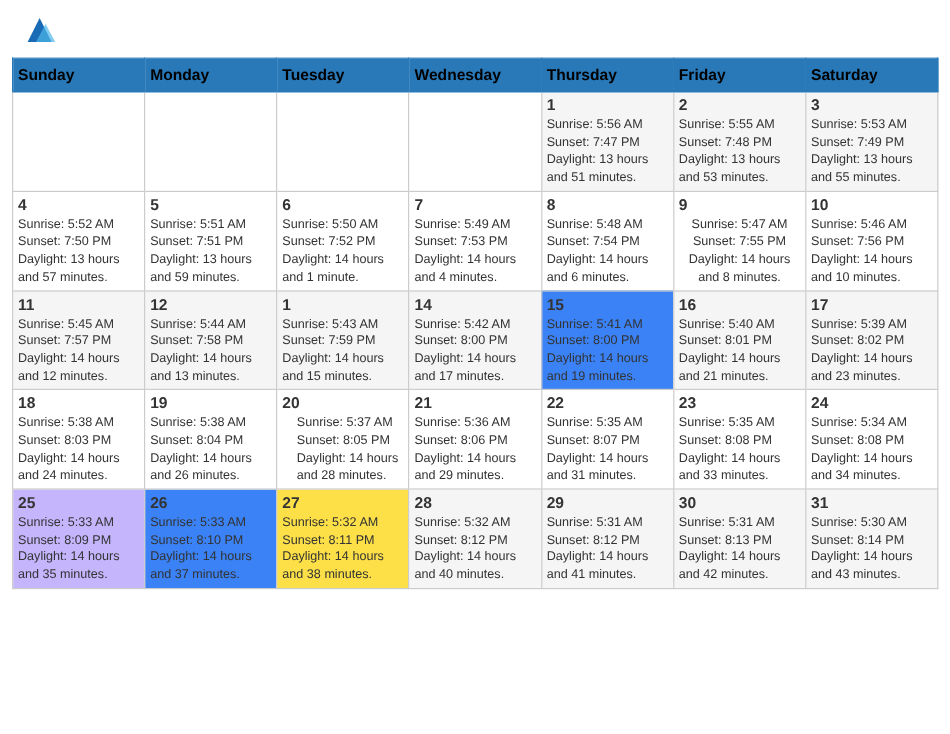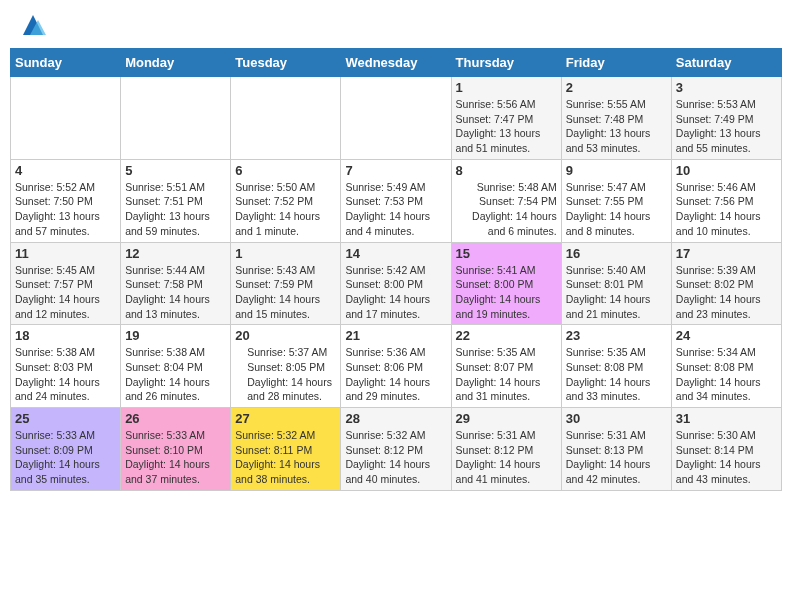--- a/index.html
+++ b/index.html
@@ -45,21 +45,21 @@
       font-size: 16px;
       color: #555;
     }
     table {
       width: 100%;
       border-collapse: collapse;
       font-size: 11px;
     }
     thead th {
       background: #2979b8;
-      color: #ffffff;
+      color: #000000;
       font-size: 13px;
       font-weight: bold;
       padding: 6px 4px;
       text-align: left;
       border: 1px solid #2979b8;
     }
     tbody td {
       border: 1px solid #ccc;
       vertical-align: top;
       padding: 3px 4px;
@@ -170,28 +170,28 @@
         </td>
         <td>
           <span class="day-number">7</span>
           <div class="day-info" style="white-space: pre-line;">Sunrise: 5:49 AM
 Sunset: 7:53 PM
 Daylight: 14 hours
 and 4 minutes.</div>
         </td>
         <td>
           <span class="day-number">8</span>
-          <div class="day-info" style="white-space: pre-line; text-align: right;">Sunrise: 5:48 AM
+          <div class="day-info" style="white-space: pre-line;">Sunrise: 5:48 AM
 Sunset: 7:54 PM
 Daylight: 14 hours
 and 6 minutes.</div>
         </td>
         <td>
           <span class="day-number">9</span>
-          <div class="day-info" style="white-space: pre-line;">Sunrise: 5:47 AM
+          <div class="day-info" style="white-space: pre-line; text-align: center;">Sunrise: 5:47 AM
 Sunset: 7:55 PM
 Daylight: 14 hours
 and 8 minutes.</div>
         </td>
         <td>
           <span class="day-number">10</span>
           <div class="day-info" style="white-space: pre-line;">Sunrise: 5:46 AM
 Sunset: 7:56 PM
 Daylight: 14 hours
 and 10 minutes.</div>
@@ -219,21 +219,21 @@
 Daylight: 14 hours
 and 15 minutes.</div>
         </td>
         <td style="background: rgb(245, 245, 245);">
           <span class="day-number">14</span>
           <div class="day-info" style="white-space: pre-line;">Sunrise: 5:42 AM
 Sunset: 8:00 PM
 Daylight: 14 hours
 and 17 minutes.</div>
         </td>
-        <td style="background: #f0abfc;">
+        <td style="background: #3b82f6;">
           <span class="day-number">15</span>
           <div class="day-info" style="white-space: pre-line;">Sunrise: 5:41 AM
 Sunset: 8:00 PM
 Daylight: 14 hours
 and 19 minutes.</div>
         </td>
         <td style="background: rgb(245, 245, 245);">
           <span class="day-number">16</span>
           <div class="day-info" style="white-space: pre-line;">Sunrise: 5:40 AM
 Sunset: 8:01 PM
@@ -300,21 +300,21 @@
         </td>
       </tr>
       <tr>
         <td style="background: #c4b5fd;">
           <span class="day-number">25</span>
           <div class="day-info" style="white-space: pre-line;">Sunrise: 5:33 AM
 Sunset: 8:09 PM
 Daylight: 14 hours
 and 35 minutes.</div>
         </td>
-        <td style="background: #f9a8d4;">
+        <td style="background: #3b82f6;">
           <span class="day-number">26</span>
           <div class="day-info" style="white-space: pre-line;">Sunrise: 5:33 AM
 Sunset: 8:10 PM
 Daylight: 14 hours
 and 37 minutes.</div>
         </td>
         <td style="background: #fde047;">
           <span class="day-number">27</span>
           <div class="day-info" style="white-space: pre-line;">Sunrise: 5:32 AM
 Sunset: 8:11 PM

